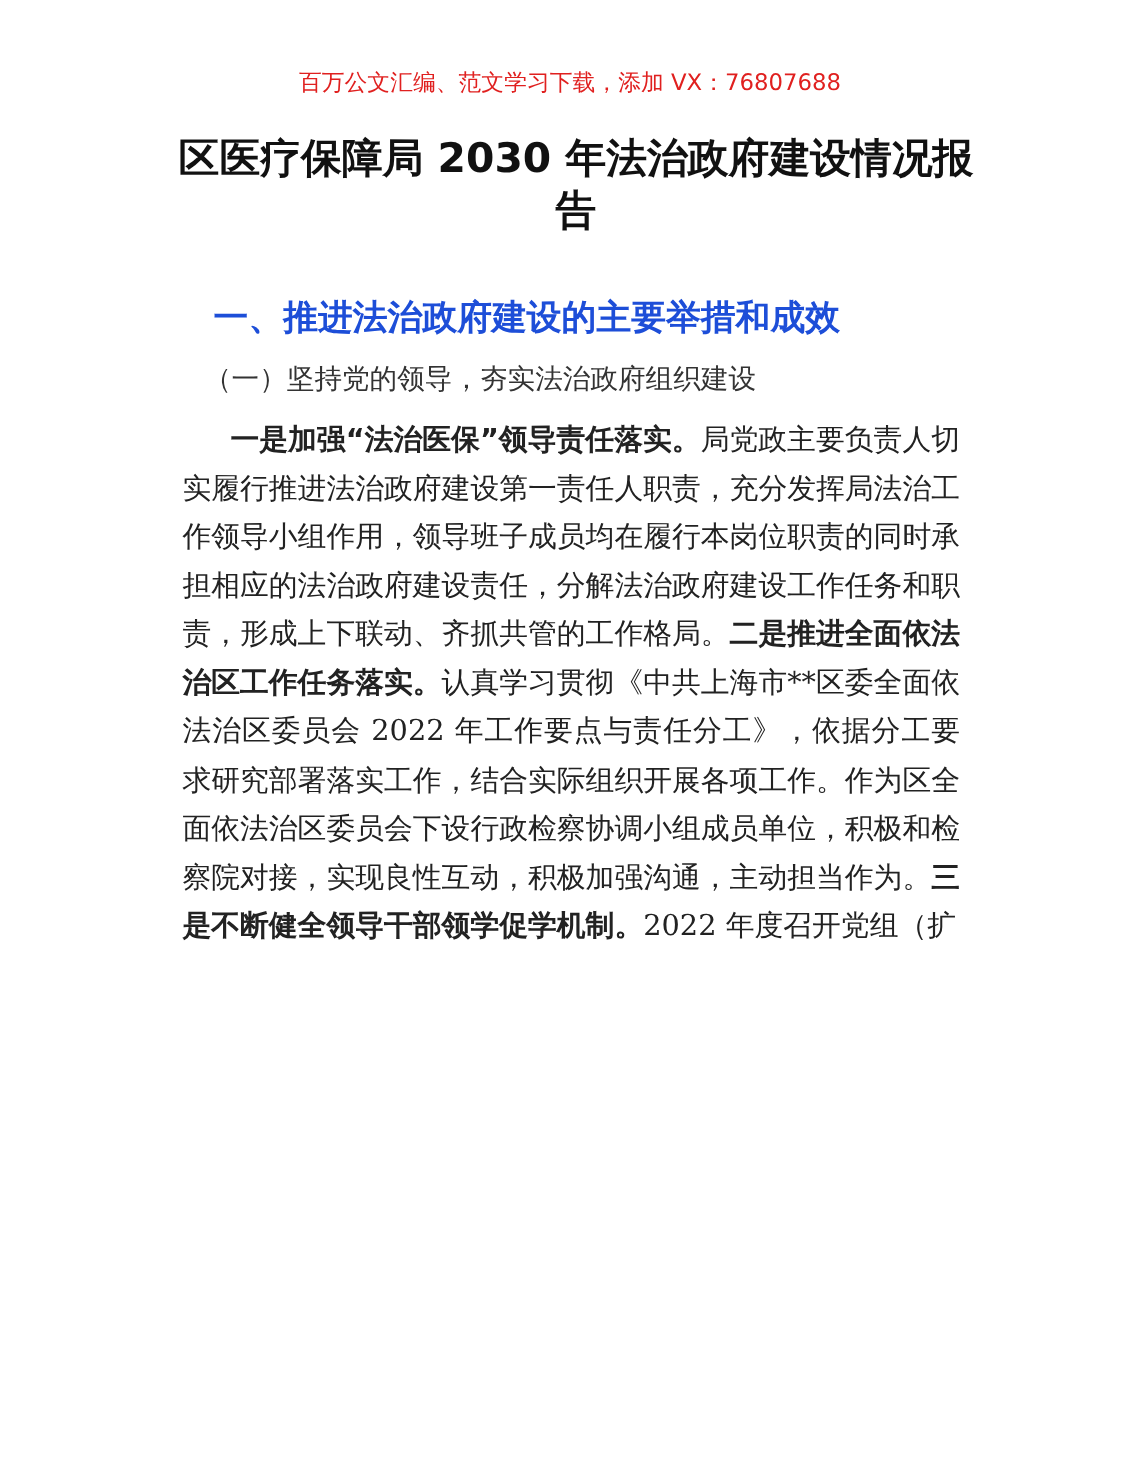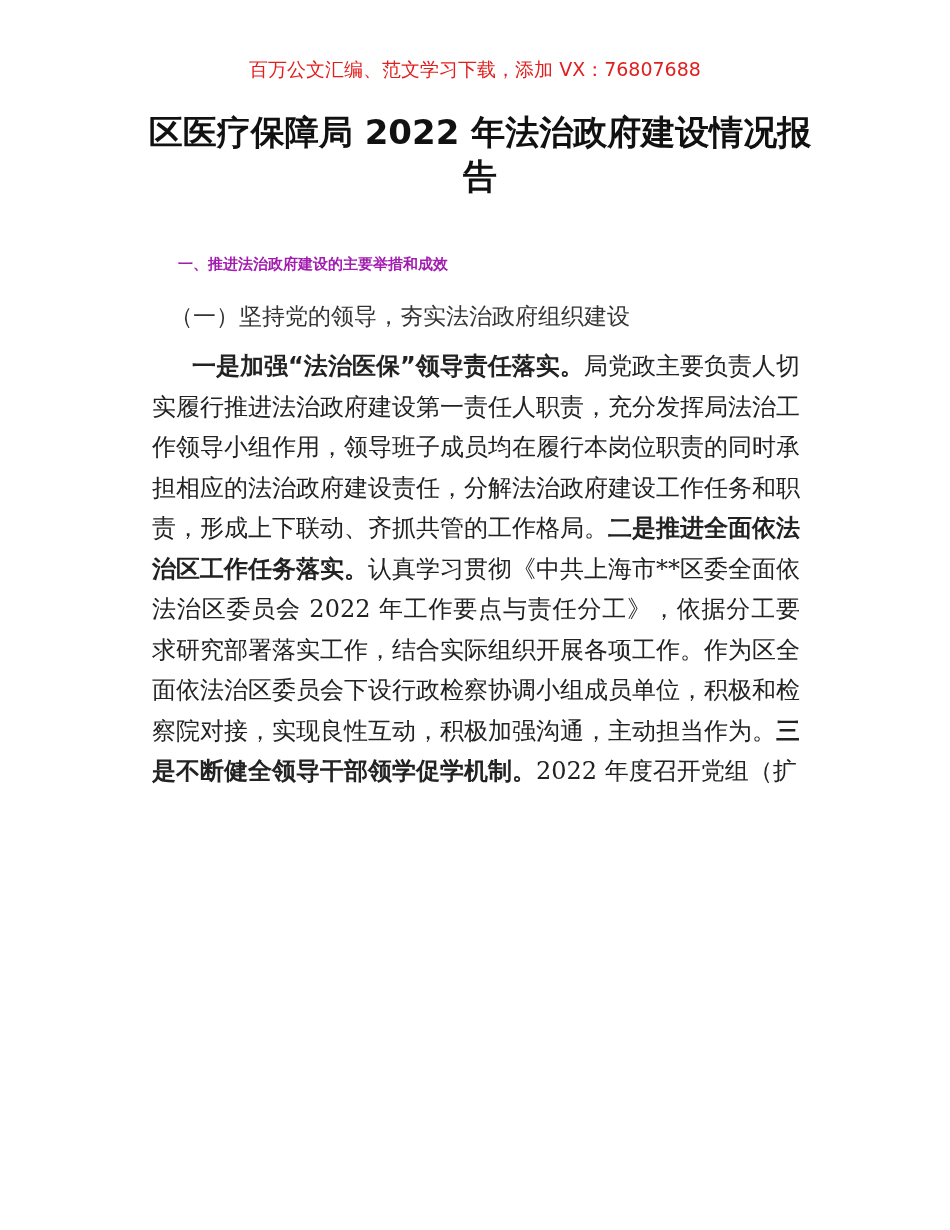--- a/index.html
+++ b/index.html
@@ -12,29 +12,29 @@
     position: absolute; left: 140px; top: 110px; width: 680px; text-align: center;
     font-family: "DejaVu Sans", sans-serif; font-weight: bold; font-size: 34px; line-height: 44px;
     color: #111;
   }
   .body-text {
     position: absolute; left: 140px; top: 238px; width: 672px;
     font-family: "DejaVu Serif", serif; font-size: 24px; line-height: 40.5px; color: #222;
     text-align: justify;
   }
   .para { margin: 0; text-indent: 48px; }
-  .heading { margin: 0; text-indent: 38px; font-family: "DejaVu Sans", sans-serif; font-weight: bold; font-size: 15px; line-height: 52px; color: #a21caf; }
+  .heading { margin: 0; text-indent: 38px; font-family: "DejaVu Sans", sans-serif; font-weight: bold; font-size: 29px; line-height: 52px; color: #1d4ed8; }
   .heading2 { margin: 0; text-indent: 30px; font-family: "DejaVu Sans", sans-serif; font-weight: normal; font-size: 23px; line-height: 52px; color: #333; }
   .para2 { margin: 12px; margin-top: 4px; text-indent: 40px; }
   b { font-family: "DejaVu Sans", sans-serif; font-weight: bold; color: #222; }
 </style>
 </head>
 <body>
 
 <div class="header-note">百万公文汇编、范文学习下载，添加 VX：76807688</div>
 
-<div class="title">区医疗保障局 2022 年法治政府建设情况报告</div>
+<div class="title">区医疗保障局 2030 年法治政府建设情况报告</div>
 
 <div class="body-text">
   <p class="heading">一、推进法治政府建设的主要举措和成效</p>
   <p class="heading2">（一）坚持党的领导，夯实法治政府组织建设</p>
   <p class="para para2"><b>一是加强“法治医保”领导责任落实。</b><span>局党政主要负责人切实履行推进法治政府建设第一责任人职责，充分发挥局法治工作领导小组作用，领导班子成员均在履行本岗位职责的同时承担相应的法治政府建设责任，分解法治政府建设工作任务和职责，形成上下联动、齐抓共管的工作格局。</span><b>二是推进全面依法治区工作任务落实。</b><span>认真学习贯彻《中共上海市**区委全面依法治区委员会 2022 年工作要点与责任分工》，依据分工要求研究部署落实工作，结合实际组织开展各项工作。作为区全面依法治区委员会下设行政检察协调小组成员单位，积极和检察院对接，实现良性互动，积极加强沟通，主动担当作为。</span><b>三是不断健全领导干部领学促学机制。</b><span>2022 年度召开党组（扩</span></p>
 </div>
 
 </body></html>

